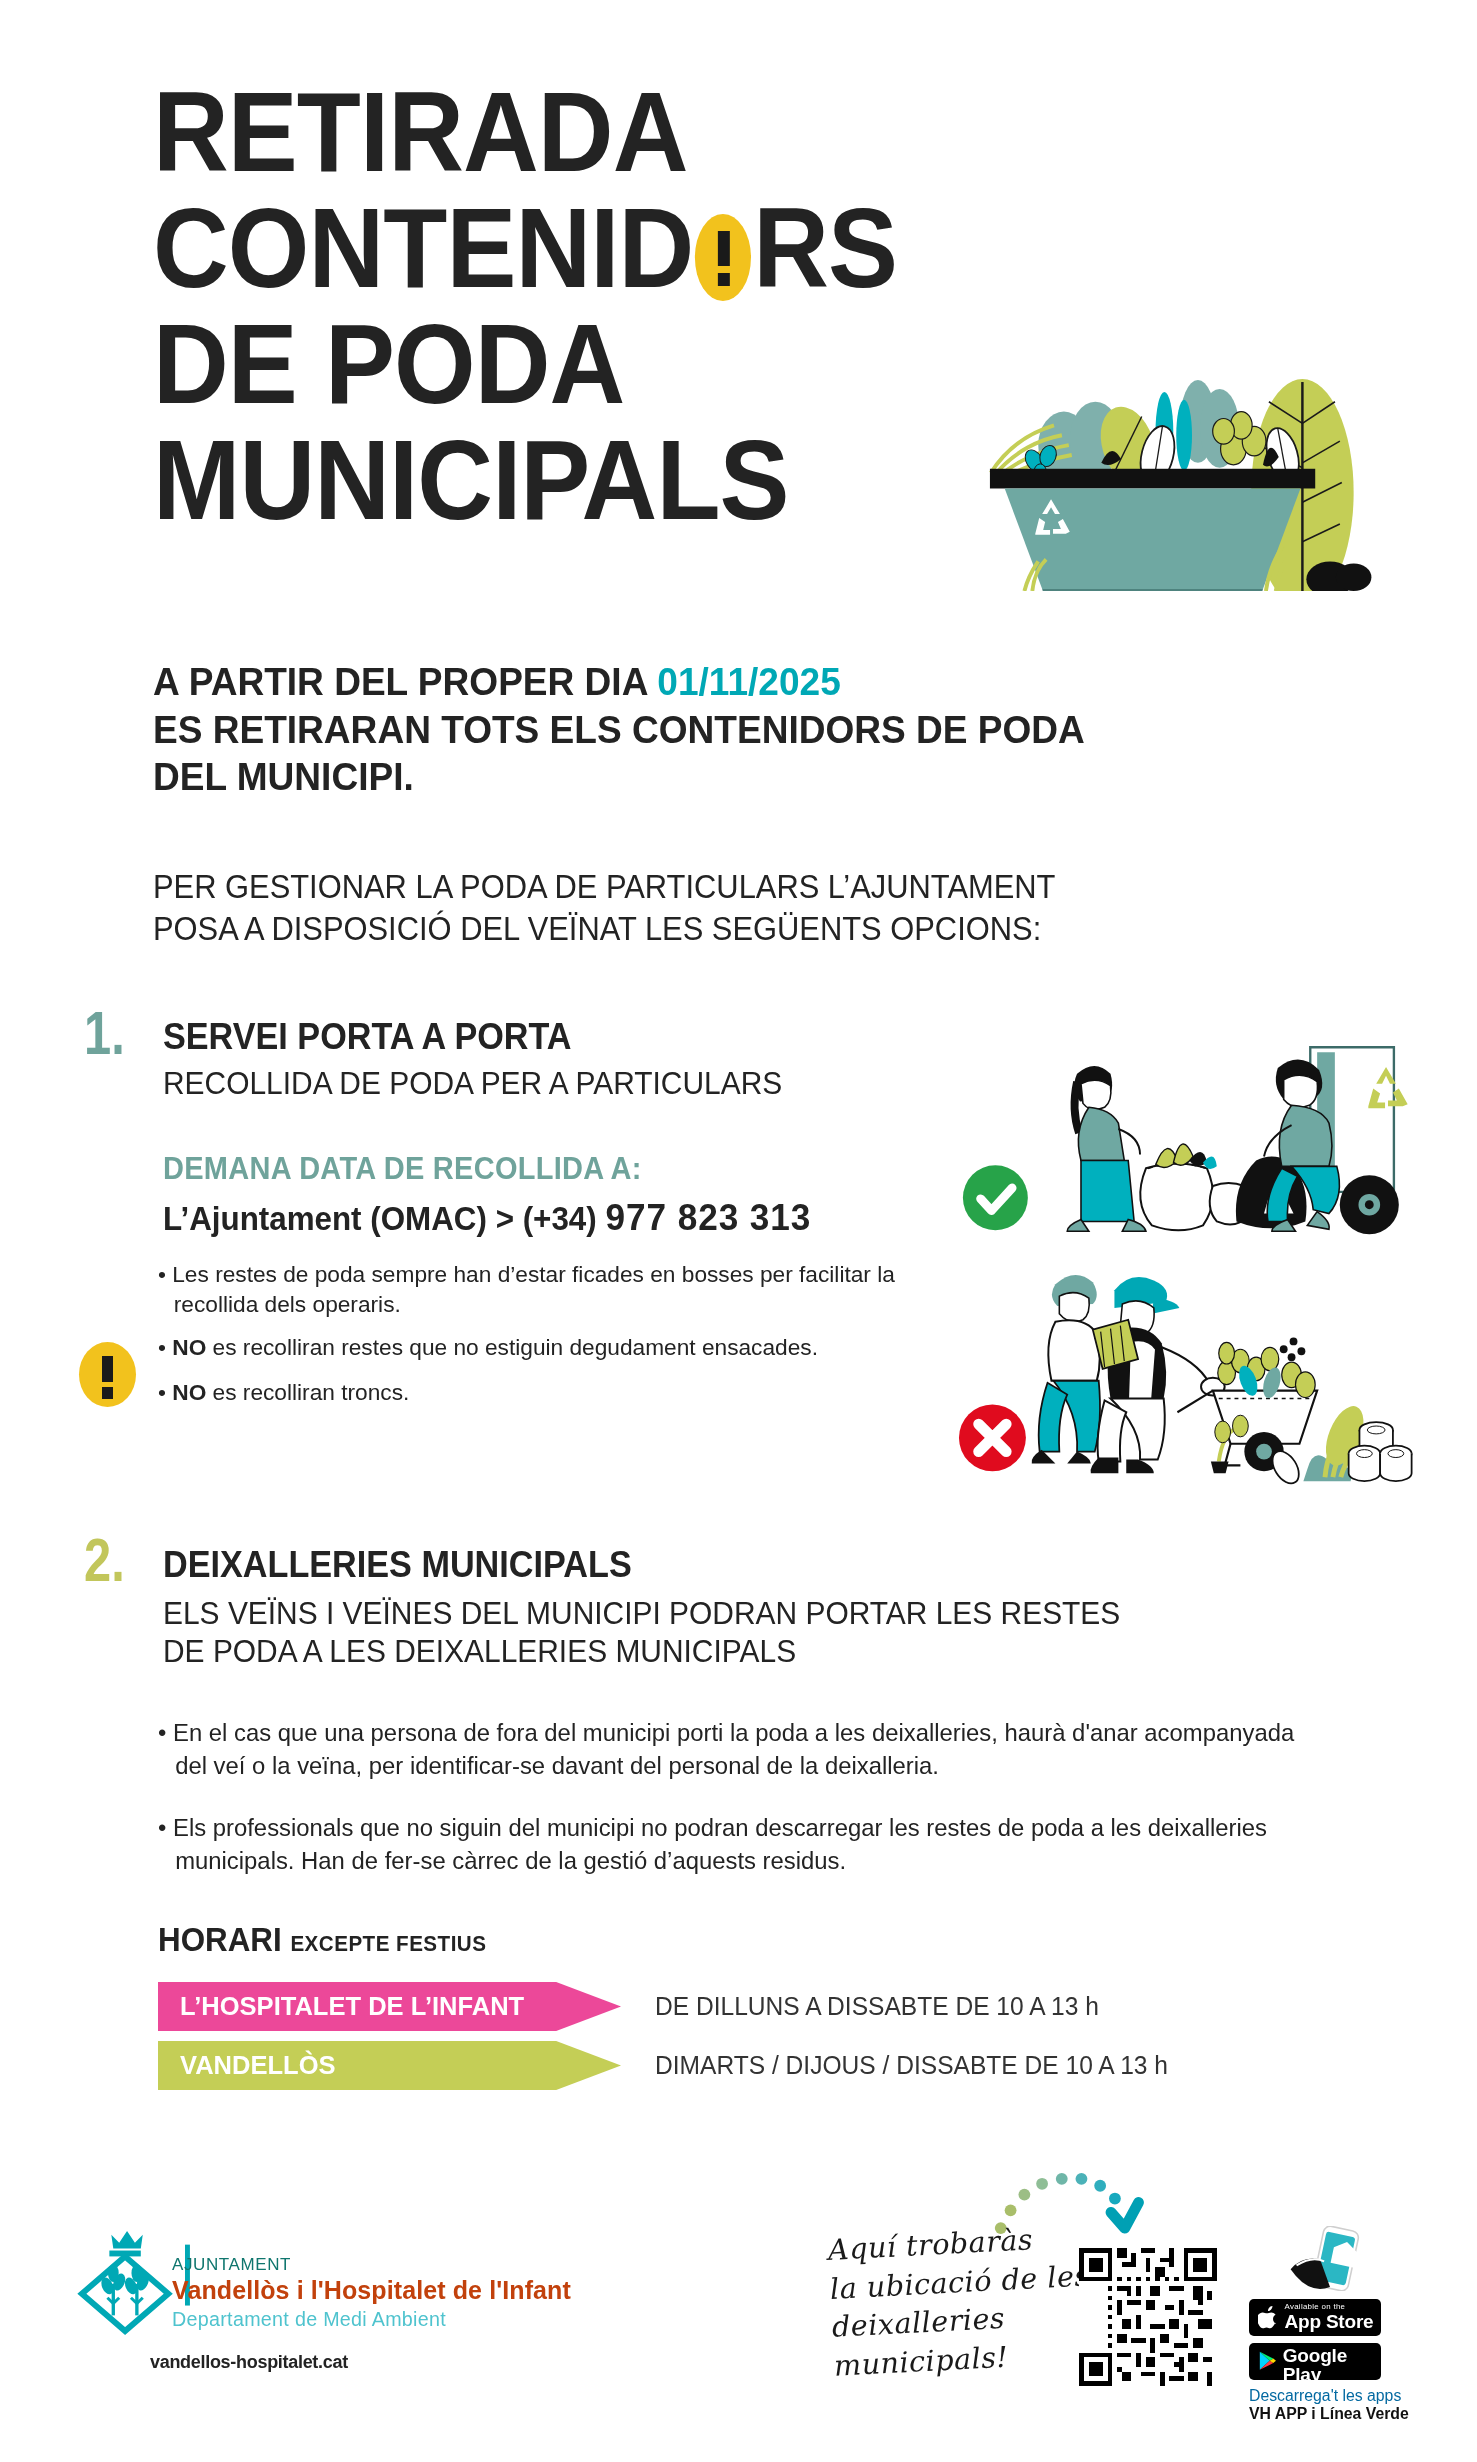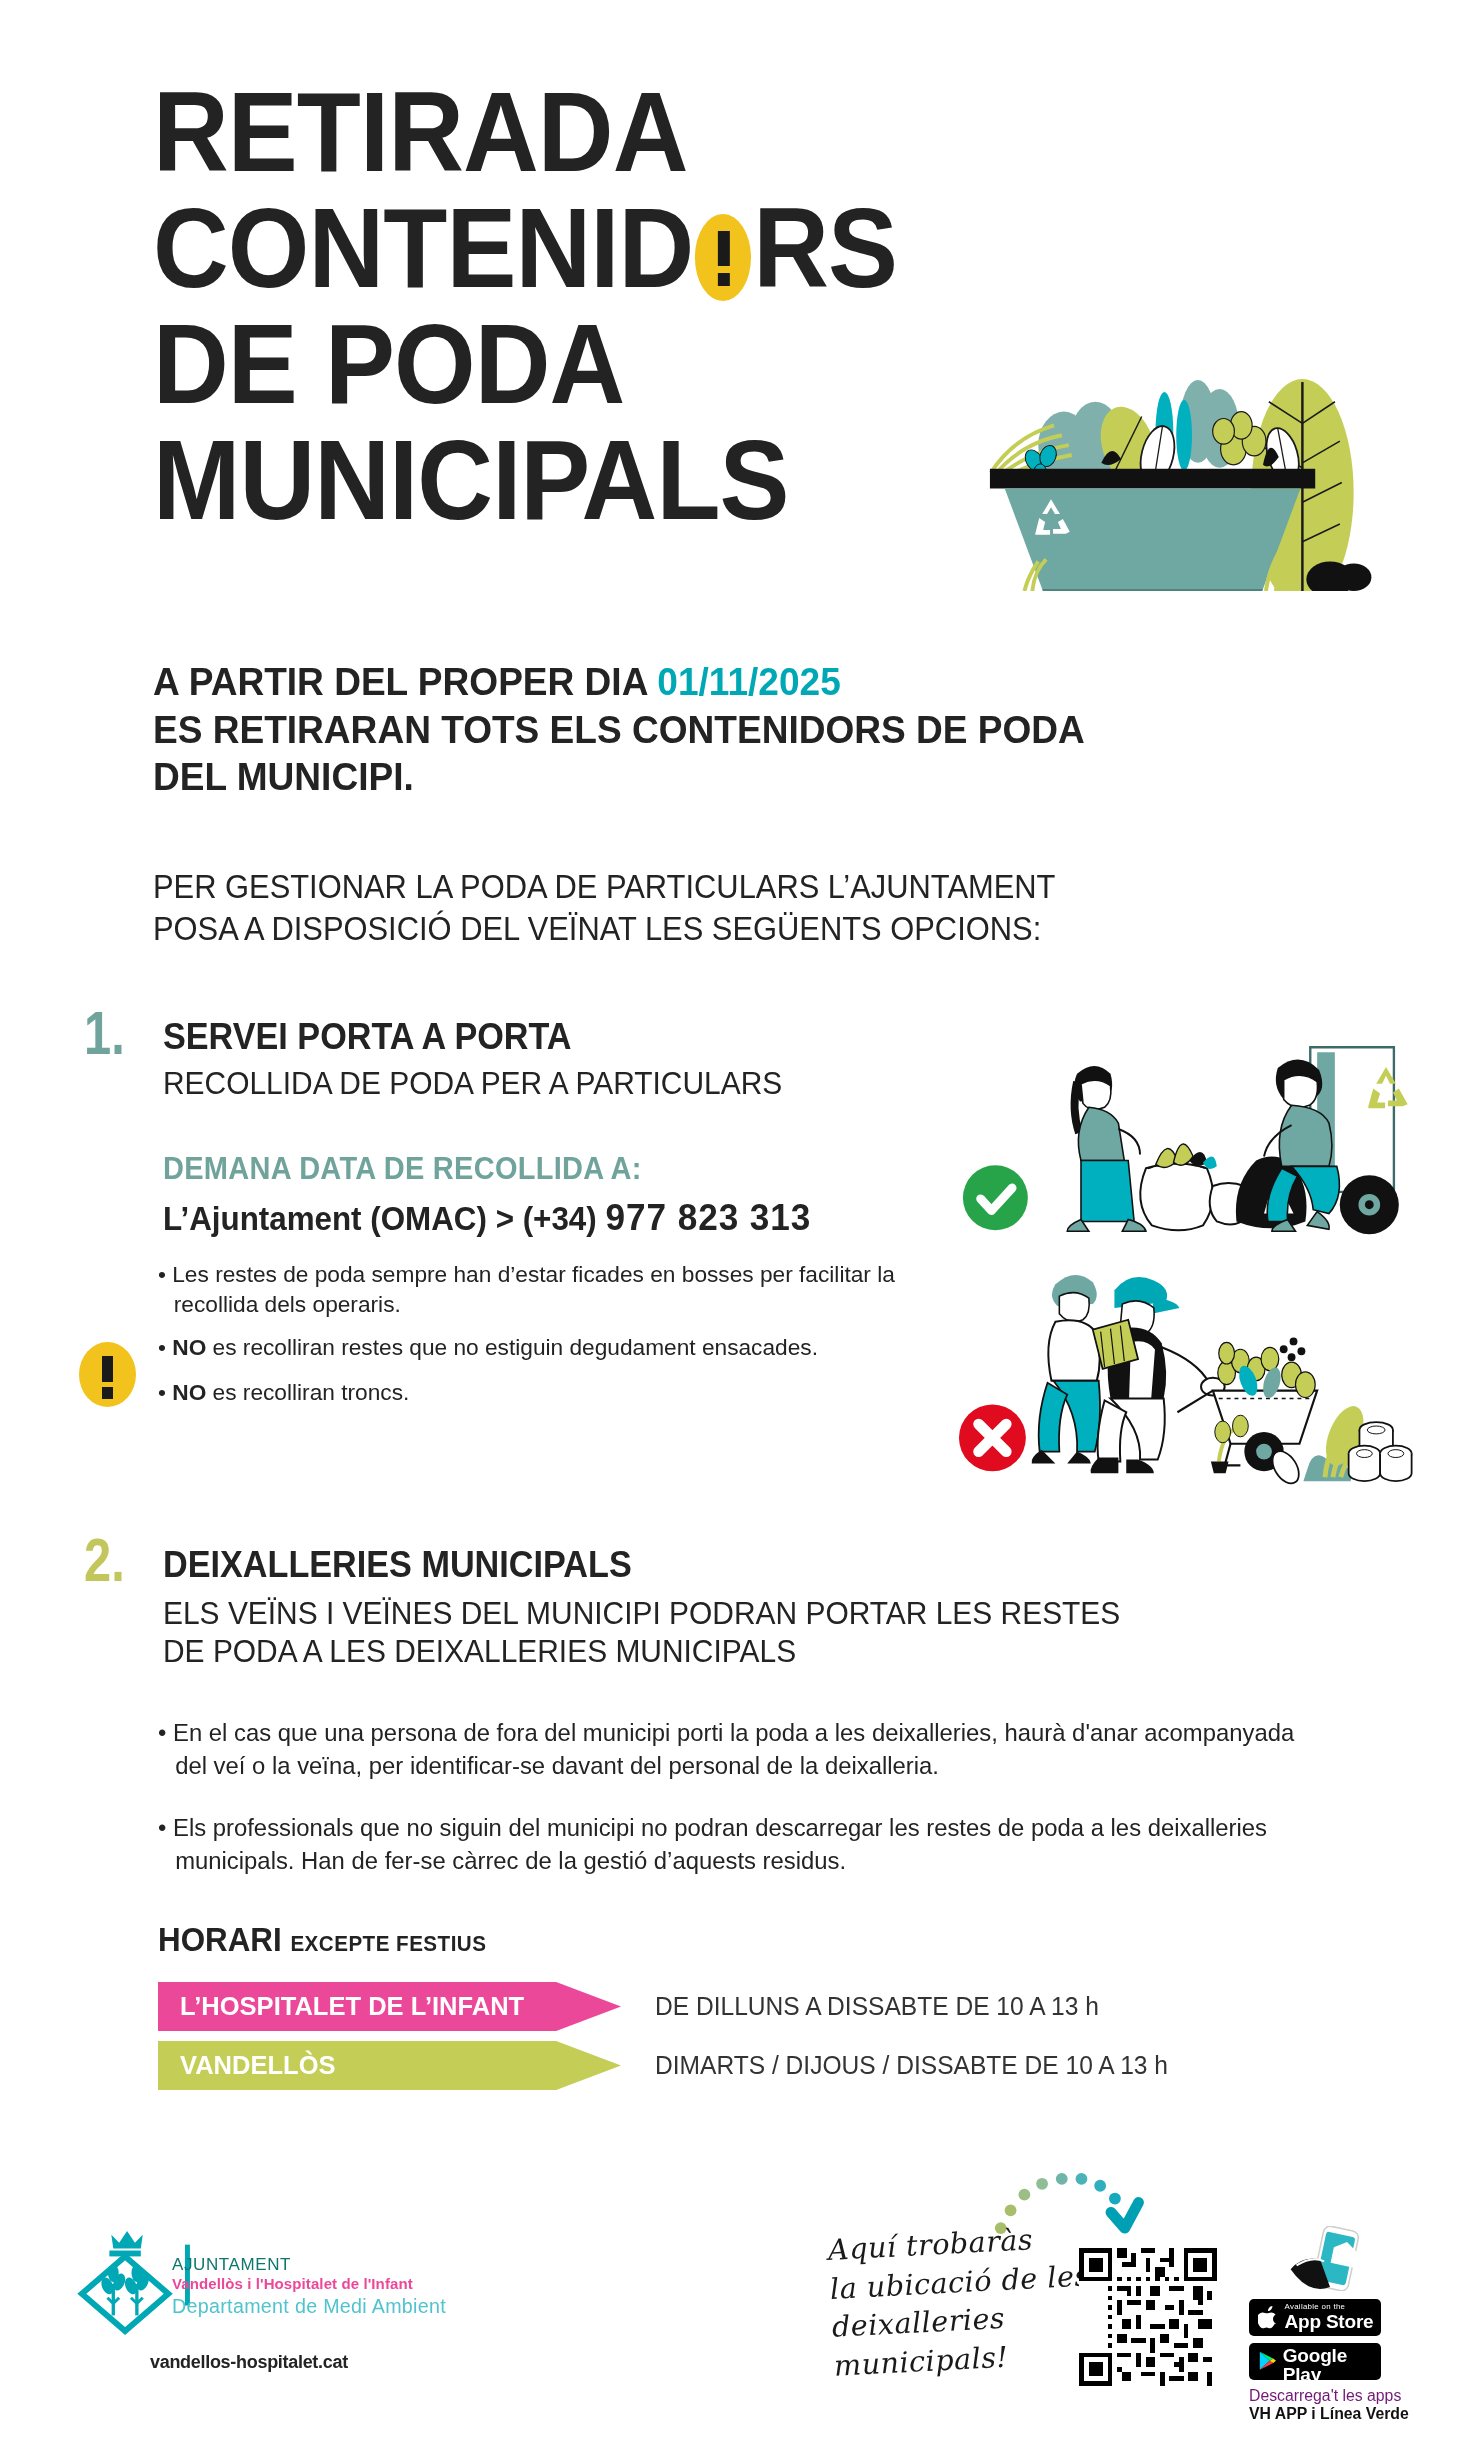--- a/index.html
+++ b/index.html
@@ -130,21 +130,21 @@
     position:absolute;left:497px;top:0;height:49px;
     display:flex;align-items:center;
     font-size:25.6px;color:#333;white-space:nowrap;
     transform:scaleX(0.96);transform-origin:left center;
   }
 
   
   .logo-wrap{position:absolute;left:74px;top:2221px;width:473px;height:118px;}
   .logo-text{position:absolute;left:172px;top:2234px;}
   .logo-text .l1{font-size:17px;color:#0f766e;letter-spacing:0.6px;line-height:1.25;margin-top:20px;}
-  .logo-text .l2{font-size:15px;color:#ec4899;font-weight:bold;letter-spacing:0.1px;line-height:1.25;}
+  .logo-text .l2{font-size:25px;color:#c2410c;font-weight:bold;letter-spacing:0.1px;line-height:1.25;}
   .logo-text .l3{font-size:19.7px;color:#4FC3CE;letter-spacing:0.3px;line-height:1.25;}
   .site{
     position:absolute;left:150px;top:2352px;
     font-weight:bold;font-size:18px;color:#232323;letter-spacing:-0.3px;
   }
 
   .script-text{
     position:absolute;left:827px;top:2231px;width:315px;
     font-family:"DejaVu Serif", serif;font-style:italic;font-size:28.6px;
     line-height:1.35;color:#1a1a1a;transform:rotate(-3deg);
@@ -154,21 +154,21 @@
   .qr{position:absolute;left:1079px;top:2248px;width:138px;height:138px;}
   .appbadges{position:absolute;left:1249px;top:2226px;width:177px;}
   .badge{
     width:132px;height:37px;background:#000;border-radius:4.9px;
     display:flex;align-items:center;padding-left:8.9px;box-sizing:border-box;
     margin-bottom:6.9px;color:#fff;
   }
   .badge .txt{margin-left:6.9px;line-height:1.05;}
   .badge .txt .t1{font-size:7.9px;letter-spacing:0.3px;}
   .badge .txt .t2{font-size:19px;font-weight:bold;letter-spacing:-0.2px;}
-  .dl1{font-size:15.8px;color:#701a75;margin-top:3.9px;}
+  .dl1{font-size:15.8px;color:#0369a1;margin-top:3.9px;}
   .dl2{font-size:15.8px;color:#111;font-weight:bold;}
 </style>
 </head>
 <body>
 
 <div class="poster">
 
   <div class="hero-ill">
     <svg width="483" height="414" viewBox="0 0 490 420">
 

